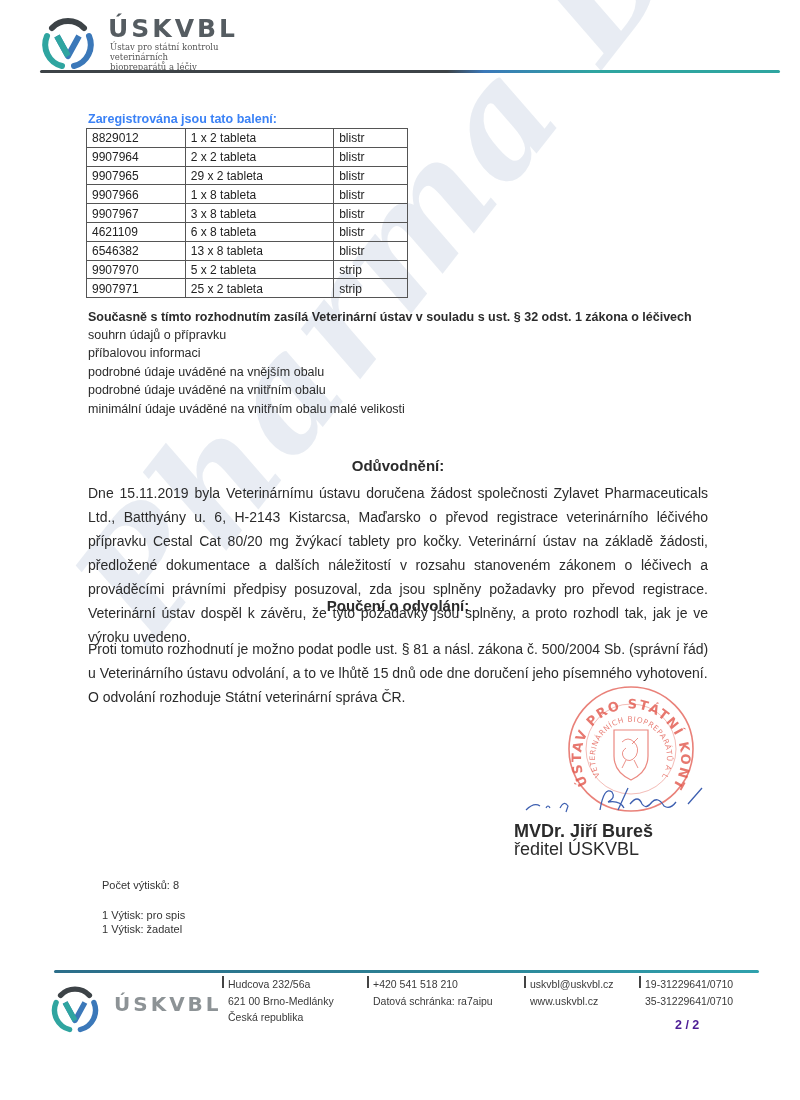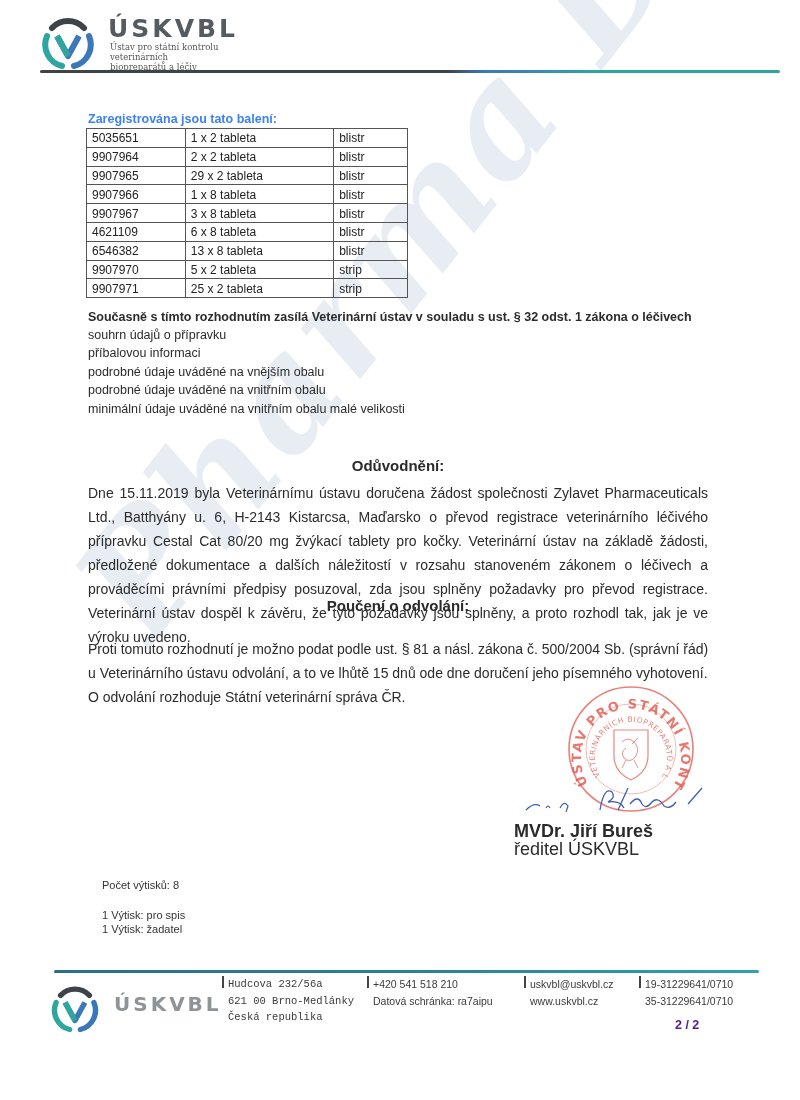--- a/index.html
+++ b/index.html
@@ -55,21 +55,21 @@
     .copies .gap { height: 16px; }
 
     
     .footer { position: absolute; left: 48px; top: 966px; width: 715px; height: 80px; z-index: 2; }
     .footer-rule { position: absolute; left: 6px; top: 4px; width: 705px; height: 3px;
       background: linear-gradient(to right, #2c6e8a 0%, #2b7f93 50%, #2fa1ad 100%); border-radius: 2px; }
     .footer-logo { position: absolute; left: 0; top: 14px; width: 54px; height: 54px; }
     .footer-brand { position: absolute; left: 66px; top: 26px; font-family: "DejaVu Sans", sans-serif; font-weight: bold; font-size: 20px; letter-spacing: 3px; color: #8d9396; }
     .fcol { position: absolute; top: 10px; font-size: 10.5px; line-height: 16.5px; color: #3a3a3a; white-space: nowrap; }
     .fcol .bar { position: absolute; left: -6px; top: 0; width: 1.5px; height: 12px; background: #444; }
-    .fcol1 { left: 180px; font-family: Liberation Mono, monospace; }
+    .fcol1 { left: 180px; }
     .fcol2 { left: 325px; }
     .fcol3 { left: 482px; }
     .fcol4 { left: 597px; }
     .page-num { position: absolute; left: 675px; top: 1018px; font-weight: bold; font-size: 12.5px; color: #4c1d95; z-index: 2; }
   </style>
 </head>
 <body>
 
 <div class="watermark">Pharma Data s.r.o.</div>
 
@@ -89,21 +89,21 @@
   </div>
   <div class="header-rule"></div>
 </div>
 
 <div class="content">
 
   <div class="section-title">Zaregistrována jsou tato balení:</div>
   <table class="packs">
     <tbody>
       <tr>
-          <td class="c1">5035651</td>
+          <td class="c1">8829012</td>
           <td class="c2">1 x 2 tableta</td>
           <td class="c3">blistr</td>
         </tr>
       <tr>
           <td class="c1">9907964</td>
           <td class="c2">2 x 2 tableta</td>
           <td class="c3">blistr</td>
         </tr>
       <tr>
           <td class="c1">9907965</td>

